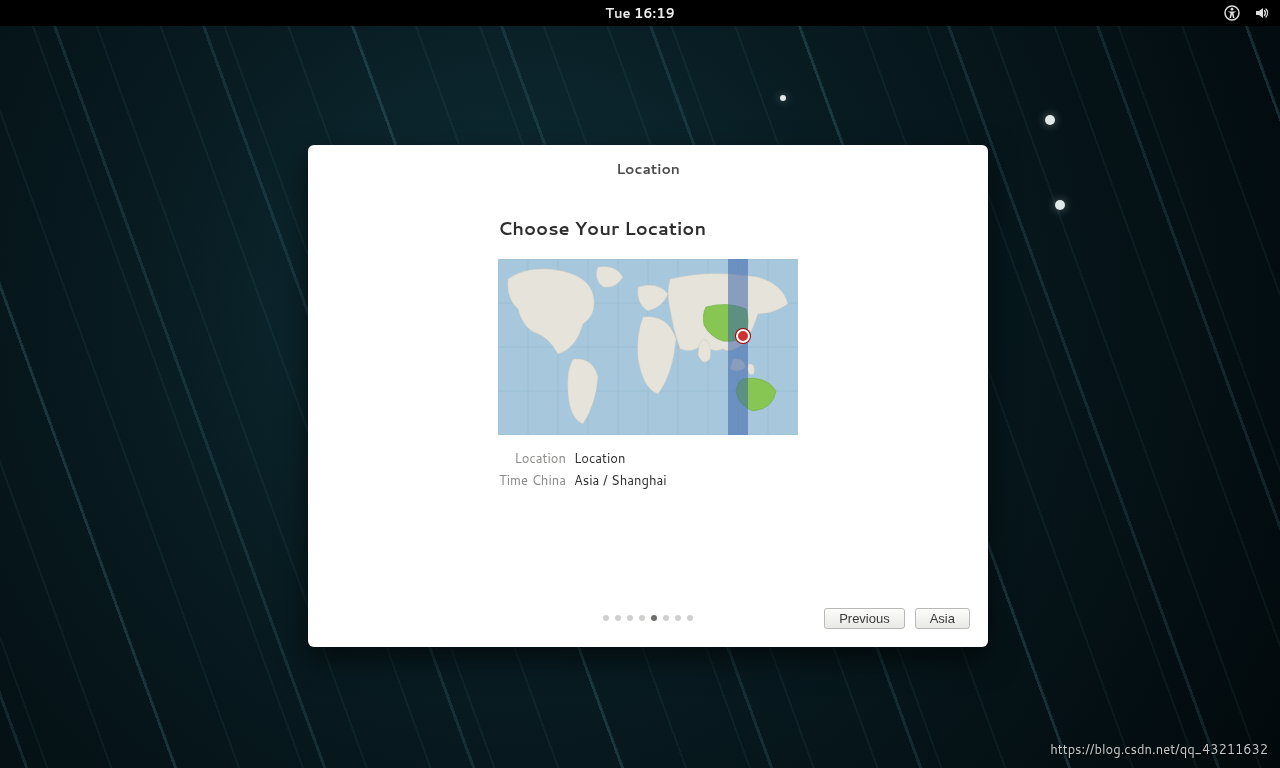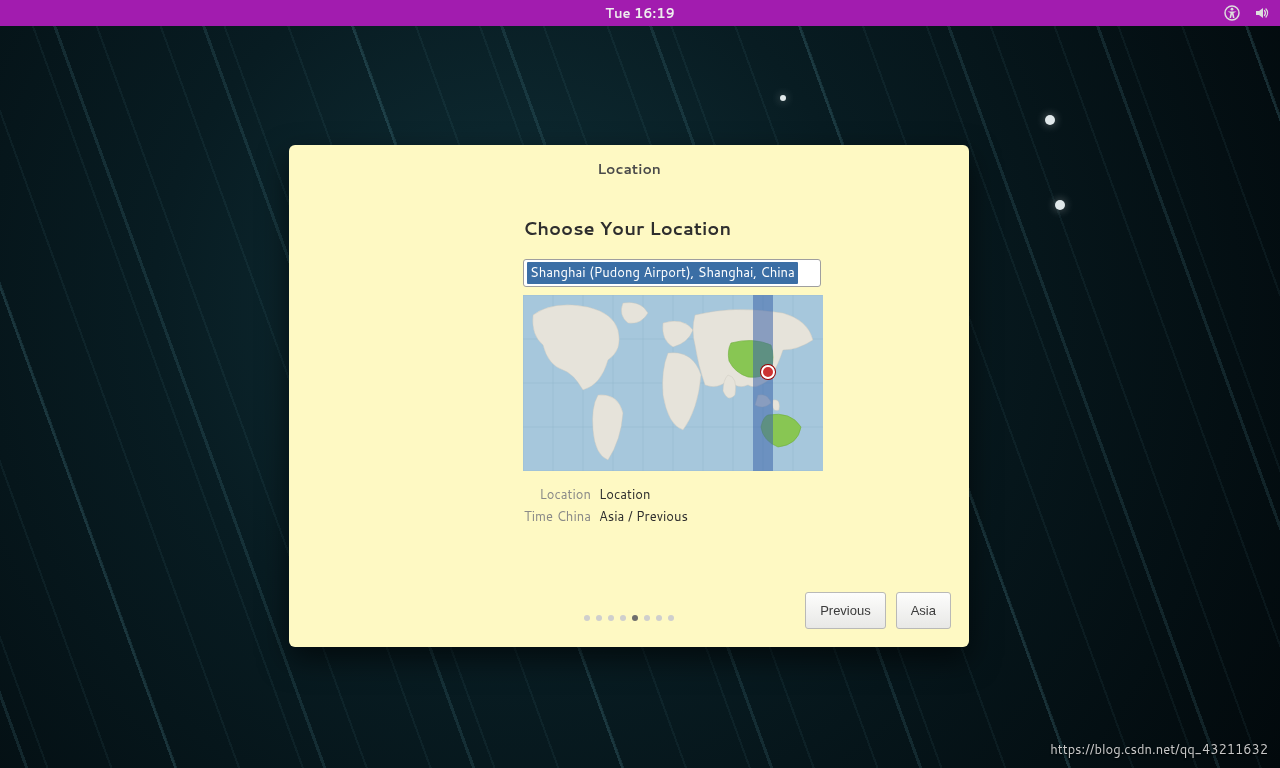--- a/index.html
+++ b/index.html
@@ -13,32 +13,32 @@
     content:"";position:absolute;inset:-200px;background:
       repeating-linear-gradient(70deg, rgba(120,200,215,0.06) 0 2px, transparent 2px 60px),
       repeating-linear-gradient(70deg, rgba(120,200,215,0.12) 0 3px, transparent 3px 140px);
   }
   .dot{position:absolute;width:10px;height:10px;border-radius:50%;background:#e0e8ea;box-shadow:0 0 10px rgba(255,255,255,.4);}
   .dot.d1{top:95px;left:780px;width:6px;height:6px;}
   .dot.d2{top:115px;left:1045px;}
   .dot.d3{top:200px;left:1055px;}
 
   
-  .topbar{position:absolute;top:0;left:0;right:0;height:26px;background:#a21caf;display:flex;align-items:center;justify-content:center;font-size:13px;font-weight:700;color:#eee;}
+  .topbar{position:absolute;top:0;left:0;right:0;height:26px;background:#000000;display:flex;align-items:center;justify-content:center;font-size:13px;font-weight:700;color:#eee;}
   .topbar .tray{position:absolute;right:10px;top:0;height:26px;display:flex;align-items:center;gap:14px;}
   .tray svg{width:16px;height:16px;display:block;}
 
   
   .dialog{
-    position:absolute;left:289px;top:145px;width:680px;height:502px;
-    background:#fef9c3;border-radius:6px;box-shadow:0 12px 30px rgba(0,0,0,.6);
+    position:absolute;left:308px;top:145px;width:680px;height:502px;
+    background:#ffffff;border-radius:6px;box-shadow:0 12px 30px rgba(0,0,0,.6);
     color:#2e2e2e;
   }
   .dialog-title{position:absolute;top:14px;left:0;right:0;text-align:center;font-weight:700;color:#4a4a4a;font-size:14px;}
-  .content{position:absolute;left:190px;top:70px;margin-left:44px;}
+  .content{position:absolute;left:190px;top:70px;}
   .heading{font-weight:700;font-size:18px;color:#2e2e2e;margin-bottom:18px;}
   .search{
     width:298px;height:28px;border:1px solid #9f9f9f;border-radius:3px;background:#fff;
     box-sizing:border-box;padding:0 6px;font-size:13px;outline:none;
   }
   .search-wrap{display:inline-block;position:relative;}
   .search-selected{
     position:absolute;left:4px;top:3px;height:20px;padding:1px 3px;
     background:#3b6ea5;color:#fff;font-size:13px;border-radius:1px;line-height:18px;
     white-space:nowrap;pointer-events:none;
@@ -54,21 +54,21 @@
   .details .lbl{width:68px;text-align:right;color:#8a8a88;}
   .details .val{color:#2e2e2e;}
 
   .pager{position:absolute;bottom:26px;left:0;right:0;display:flex;justify-content:center;gap:6px;}
   .pager .pg{width:6px;height:6px;border-radius:50%;background:#cfcfcd;}
   .pager .pg.active{background:#6e6e6c;}
 
   .buttons{position:absolute;right:18px;bottom:18px;display:flex;gap:10px;}
   .btn{
     border:1px solid #b9b9b7;border-radius:3px;background:linear-gradient(#fdfdfc,#e8e8e6);
-    padding:10px 14px;font-size:13px;color:#3b3b3b;cursor:pointer;
+    padding:2px 14px;font-size:13px;color:#3b3b3b;cursor:pointer;
   }
 
   .watermark{position:absolute;right:12px;bottom:10px;color:#c9c9c9;font-size:13px;text-shadow:0 1px 2px rgba(0,0,0,.8);}
 </style>
 </head>
 <body>
 
 <div class="bg-lines"></div>
 <div class="dot d1"></div>
 <div class="dot d2"></div>
@@ -93,24 +93,20 @@
     </span>
   </div>
 </div>
 
 <div class="dialog">
   <div class="dialog-title">Location</div>
 
   <div class="content">
     <div class="heading">Choose Your Location</div>
 
-    <span class="search-wrap">
-      <input class="search" type="text" value="Shanghai (Pudong Airport), Shanghai, China" style="">
-      <span class="search-selected">Shanghai (Pudong Airport), Shanghai, China</span>
-    </span>
 
     <div class="map">
 
       <svg viewBox="0 0 300 176" preserveAspectRatio="none">
         <rect width="300" height="176" fill="#a6c7dc"></rect>
 
         <g stroke="#92b6cd" stroke-width="0.5">
           <line x1="0" y1="0" x2="300" y2="0"></line>
             <line x1="0" y1="44" x2="300" y2="44"></line>
           <line x1="0" y1="88" x2="300" y2="88"></line>
@@ -155,21 +151,21 @@
       <div class="pin"></div>
     </div>
 
     <div class="details">
       <div class="row">
         <span class="lbl">Location</span>
         <span class="val">Location</span>
       </div>
       <div class="row">
         <span class="lbl">Time China</span>
-        <span class="val">Asia / Previous</span>
+        <span class="val">Asia / Shanghai</span>
       </div>
     </div>
   </div>
 
   <div class="pager">
       <div class="pg"></div>
       <div class="pg"></div>
       <div class="pg"></div>
       <div class="pg"></div>
       <div class="pg active"></div>

